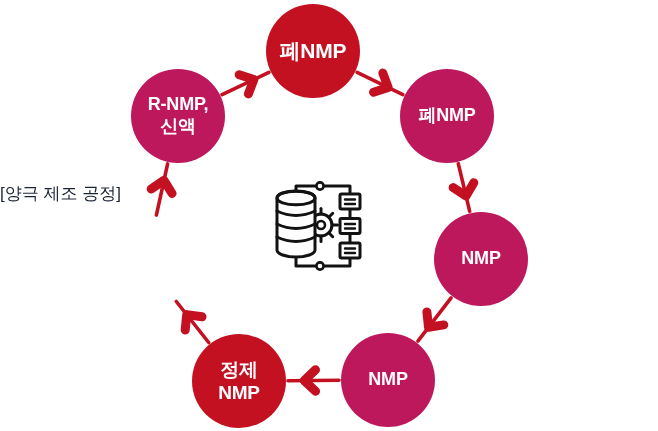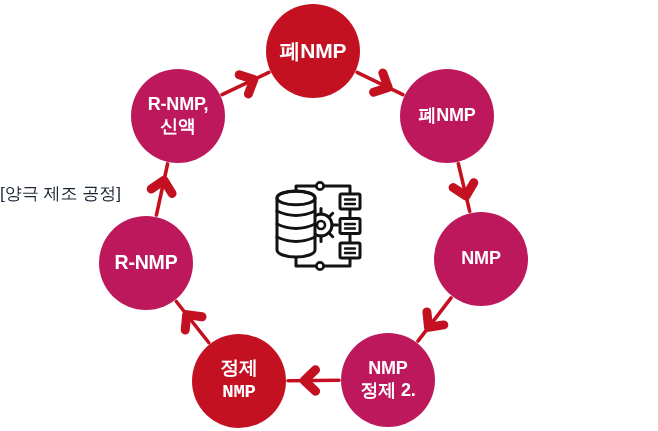--- a/index.html
+++ b/index.html
@@ -12,21 +12,21 @@
     position:absolute;width:94px;height:94px;border-radius:50%;
     display:flex;align-items:center;justify-content:center;text-align:center;
     color:#ffffff;font-weight:700;font-size:18px;line-height:1.22;letter-spacing:-0.2px;
   }
   .node.red{background:#C41122;}
   .node.navy{background:#be185d;}
   .n0{left:266px;top:4px;font-size:21px;}
   .n1{left:400px;top:69px;}
   .n2{left:434px;top:212px;}
   .n3{left:341px;top:333px;}
-  .n4{left:192px;top:334px;font-size:19px;font-family:Liberation Mono, monospace;}
+  .n4{left:192px;top:334px;font-size:19px;}
   .n5{left:99px;top:216px;font-size:19.5px;}
   .n6{left:131px;top:69px;}
   .node-line{display:block;}
   .node-line:empty{display:none;}
   .side-label{
     position:absolute;color:#1B2433;font-size:17px;font-weight:500;
     text-align:center;white-space:nowrap;
   }
   .lab-left{left:0;top:170px;width:106px;margin-top:12px;}
   .lab-right1{left:514px;top:175px;width:144px;}
@@ -70,37 +70,30 @@
 
   <div class="node navy n2">
     <div>
       <span class="node-line">NMP</span>
     </div>
   </div>
 
   <div class="node navy n3">
     <div>
       <span class="node-line">NMP</span>
-      <span class="node-line">정제 2.</span>
     </div>
   </div>
 
   <div class="node red n4">
     <div>
       <span class="node-line">정제</span>
       <span class="node-line">NMP</span>
     </div>
   </div>
 
-  <div class="node navy n5">
-    <div>
-      <span class="node-line">R-NMP</span>
-
-    </div>
-  </div>
 
   <div class="node navy n6">
     <div>
       <span class="node-line">R-NMP,</span>
       <span class="node-line">신액</span>
     </div>
   </div>
 
   <div class="side-label lab-left">[양극 제조 공정]</div>
 

